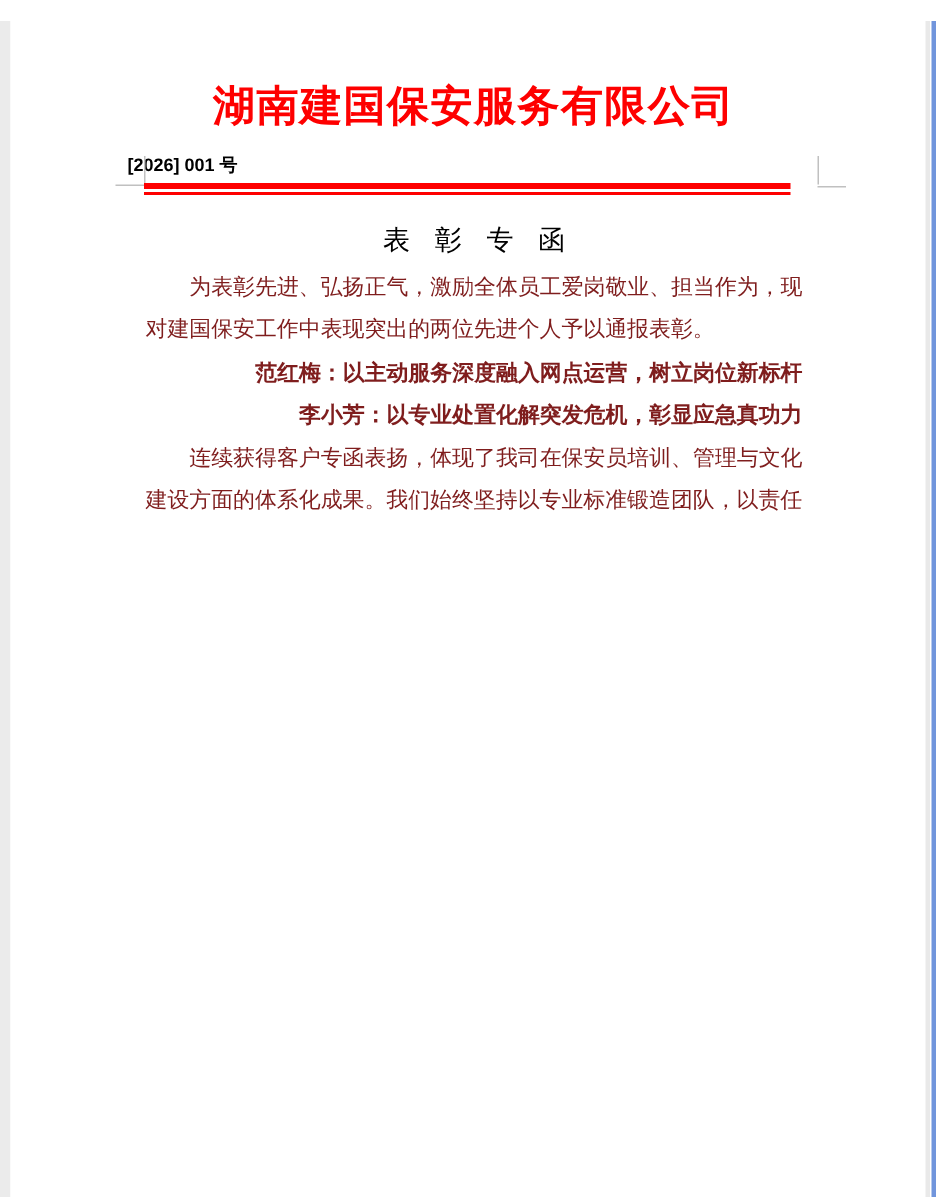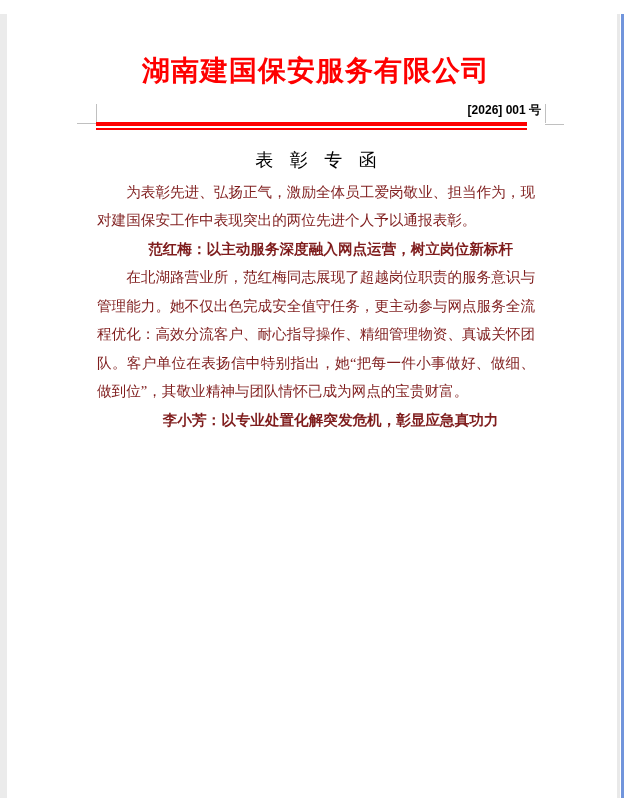--- a/index.html
+++ b/index.html
@@ -48,23 +48,23 @@
     width: 438px;
     text-align: center;
     font-size: 28px;
     font-weight: bold;
     color: var(--accent, #fe0000);
     letter-spacing: 1px;
     white-space: nowrap;
   }
   .doc-number {
     position: absolute;
-    left: 96px; top: 88px;
+    left: 78px; top: 88px;
     width: 438px;
-    text-align: right;
+    text-align: left;
     font-family: "Liberation Sans", sans-serif;
     font-size: 12px;
     font-weight: bold;
     color: #000000;
   }
   .red-rule {
     position: absolute;
     left: 89px;
     width: 431px;
     background: var(--accent, #fe0000);
@@ -105,21 +105,21 @@
     text-align: justify;
   }
   .doc-body p {
     margin: 0;
     text-indent: 2em;
     word-break: break-all;
   }
   .doc-body p.heading {
     font-family: "Liberation Sans", sans-serif;
     font-weight: bold;
-    text-align: center;
+    text-align: right;
   }
 </style>
 </head>
 <body>
 
 <div class="stage">
 
   <div class="bg-strip-left"></div>
 
   <div class="page">
@@ -134,22 +134,22 @@
     <div class="crop-mark crop-right-h"></div>
 
     <div class="red-rule thick"></div>
     <div class="red-rule thin"></div>
 
     <h1 class="doc-title">表 彰 专 函</h1>
 
     <div class="doc-body" id="doc-body">
         <p class="body-text">为表彰先进、弘扬正气，激励全体员工爱岗敬业、担当作为，现对建国保安工作中表现突出的两位先进个人予以通报表彰。</p>
         <p class="heading">范红梅：以主动服务深度融入网点运营，树立岗位新标杆</p>
-        <p class="body-text">在北湖路营业所，范红梅同志展现了超越岗位职责的服务意识与管理能力。她不仅出色完成安全值守任务，更主动参与网点服务全流程优化：高效分流客户、耐心指导操作、精细管理物资、真诚关怀团队。客户单位在表扬信中特别指出，她“把每一件小事做好、做细、做到位”，其敬业精神与团队情怀已成为网点的宝贵财富。</p>
         <p class="heading">李小芳：以专业处置化解突发危机，彰显应急真功力</p>
+        <p class="body-text">连续获得客户专函表扬，体现了我司在保安员培训、管理与文化建设方面的体系化成果。我们始终坚持以专业标准锻造团队，以责任</p>
       </div>
 
   </div>
 
   <div class="bg-strip-right"></div>
   <div class="window-edge-bar"></div>
 
 </div>
 
 </body></html>

